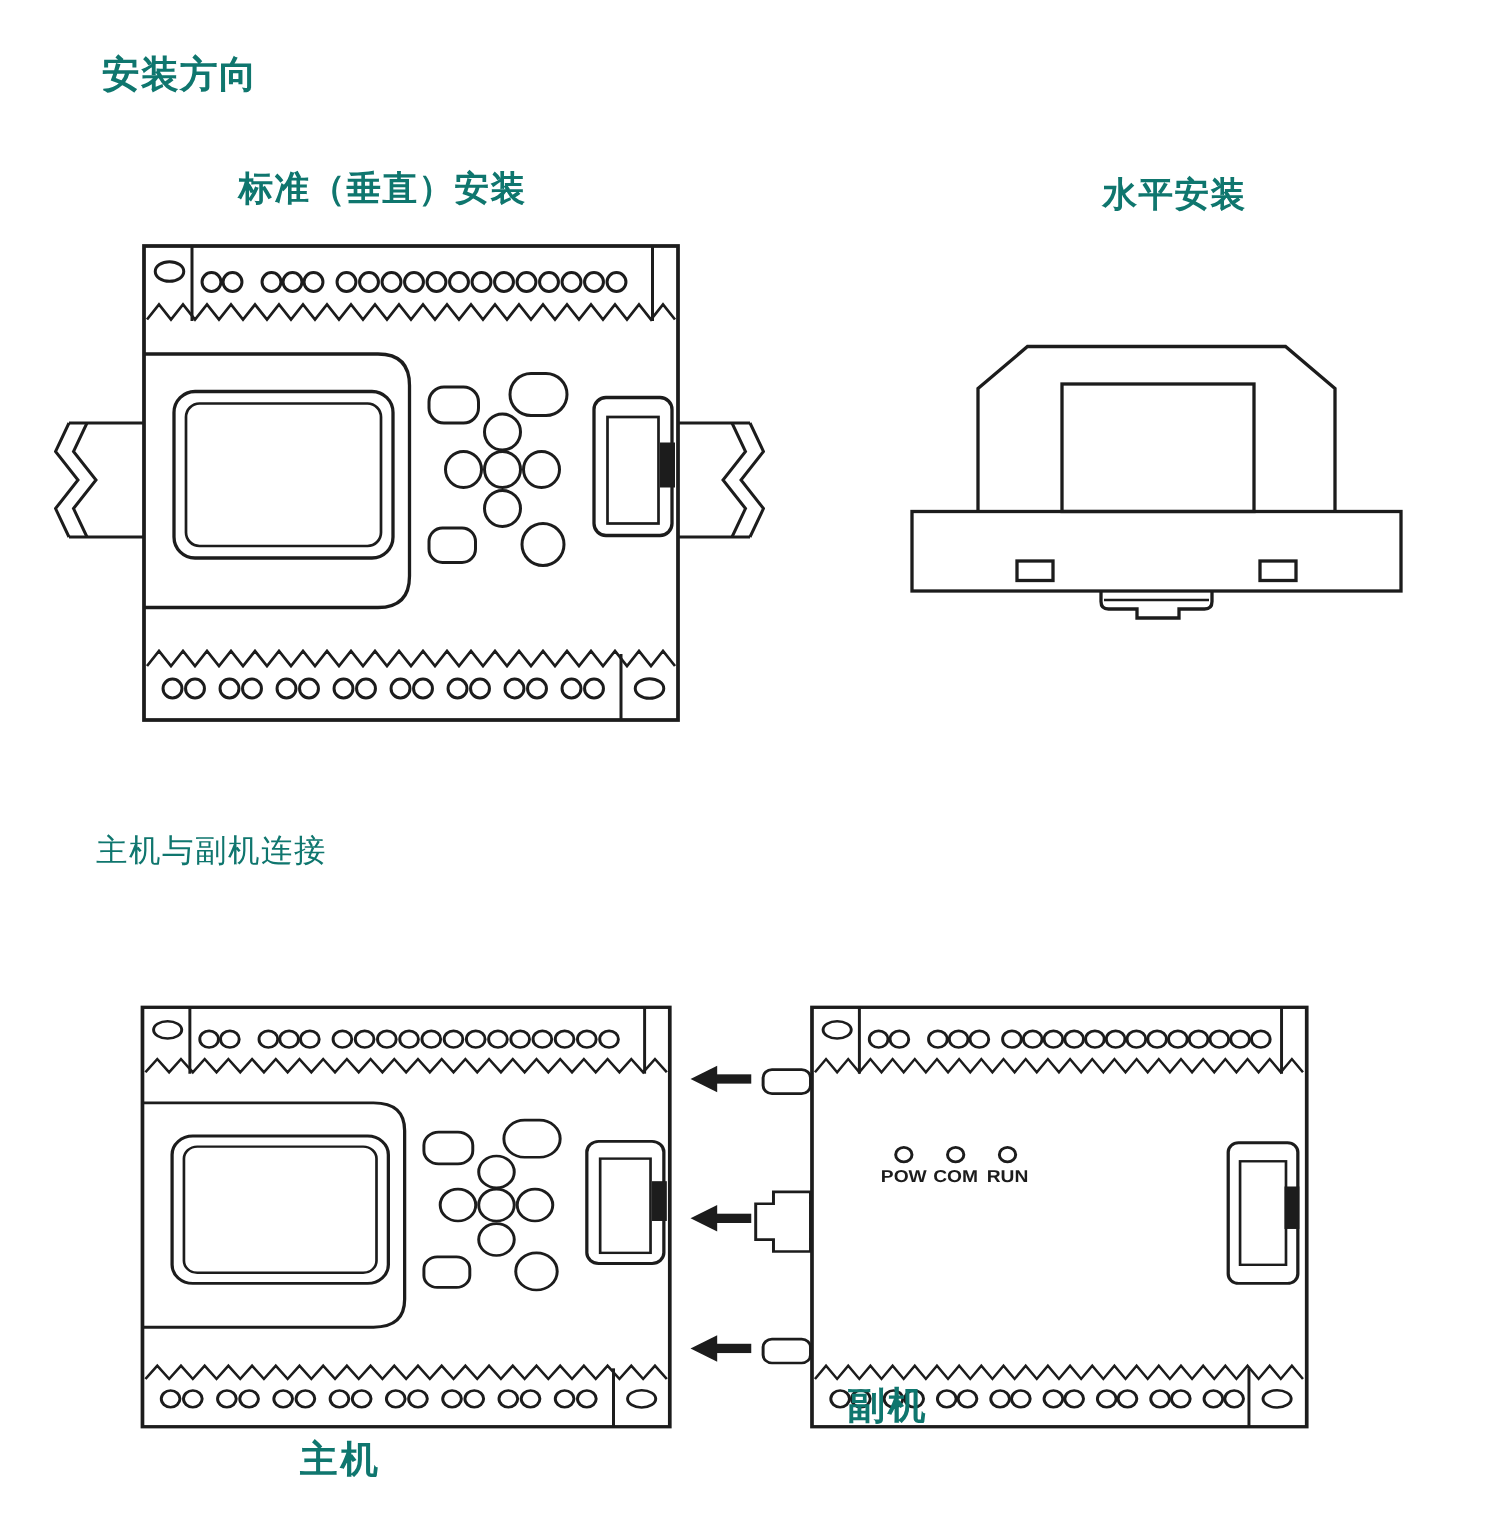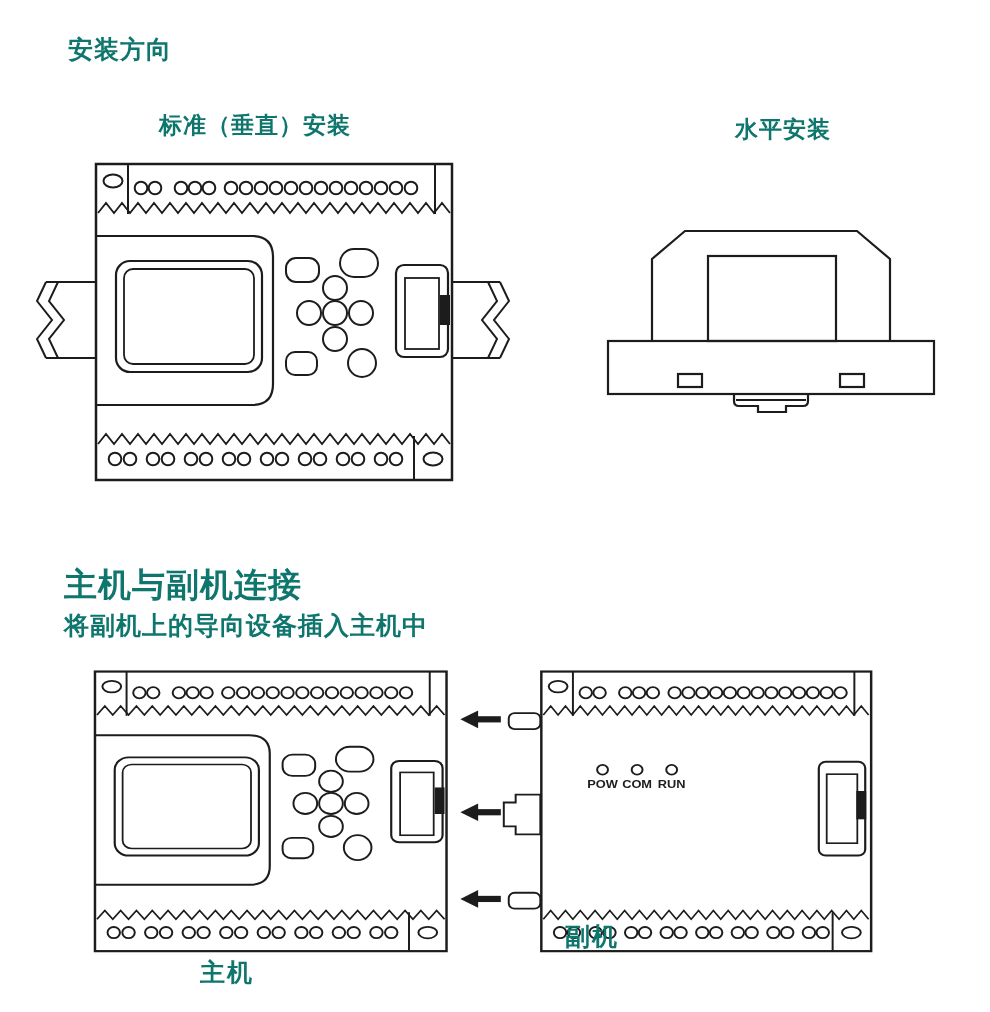--- a/index.html
+++ b/index.html
@@ -4,21 +4,21 @@
 <style>
   html,body{margin:0;padding:0;background:#ffffff;}
   .page{
     position:relative;width:990px;height:1012px;background:#ffffff;
     font-family:"Liberation Sans",sans-serif;color:#0f766e;overflow:hidden;
   }
   .abs{position:absolute;}
   .title-main{left:68px;top:16px;font-size:25px;font-weight:600;letter-spacing:1px;}
   .cap-vertical{left:100px;top:110px;width:310px;text-align:center;font-size:23px;font-weight:600;letter-spacing:1px;}
   .cap-horizontal{left:658px;top:114px;width:250px;text-align:center;font-size:23px;font-weight:600;letter-spacing:1px;}
-  .sec-title{left:64px;top:536px;font-size:33px;font-weight:700;letter-spacing:1px;}
+  .sec-title{left:64px;top:536px;font-size:21px;font-weight:400;letter-spacing:1px;}
   .sec-subtitle{left:64px;top:584px;font-size:25px;font-weight:600;letter-spacing:1px;}
   .unit-label{font-size:25px;font-weight:700;letter-spacing:2px;}
   .unit-label-main{left:200px;top:956px;}
   .unit-label-sub{left:565px;top:920px;}
   .fig-vertical{left:36px;top:160px;}
   .fig-horizontal{left:606px;top:228px;}
   .fig-connection{left:93px;top:668px;}
   svg{display:block;}
 </style>
 </head>
@@ -198,21 +198,20 @@
         <rect x="234" y="146" width="24" height="13"></rect>
         <g>
           <path d="M128,166 V173 Q128,178 133,178 H152 V184 H180 V178 H197 Q202,178 202,173 V166"></path>
           <line x1="130" y1="172" x2="200" y2="172" stroke-width="1.8"></line>
         </g>
       </g>
     </svg>
   </div>
 
   <h2 class="abs sec-title">主机与副机连接</h2>
-  <p class="abs sec-subtitle">将副机上的导向设备插入主机中</p>
 
   <div class="abs fig-connection">
     <svg width="790" height="292" viewBox="0 0 800 330" preserveAspectRatio="none">
       <use href="#plc-front" x="0" y="2"></use>
 
       <g fill="#1c1c1c" stroke="none">
         <g>
           <polygon points="372,58 390,48 390,68"></polygon>
             <rect x="389" y="54.5" width="24" height="7"></rect>
         </g>

